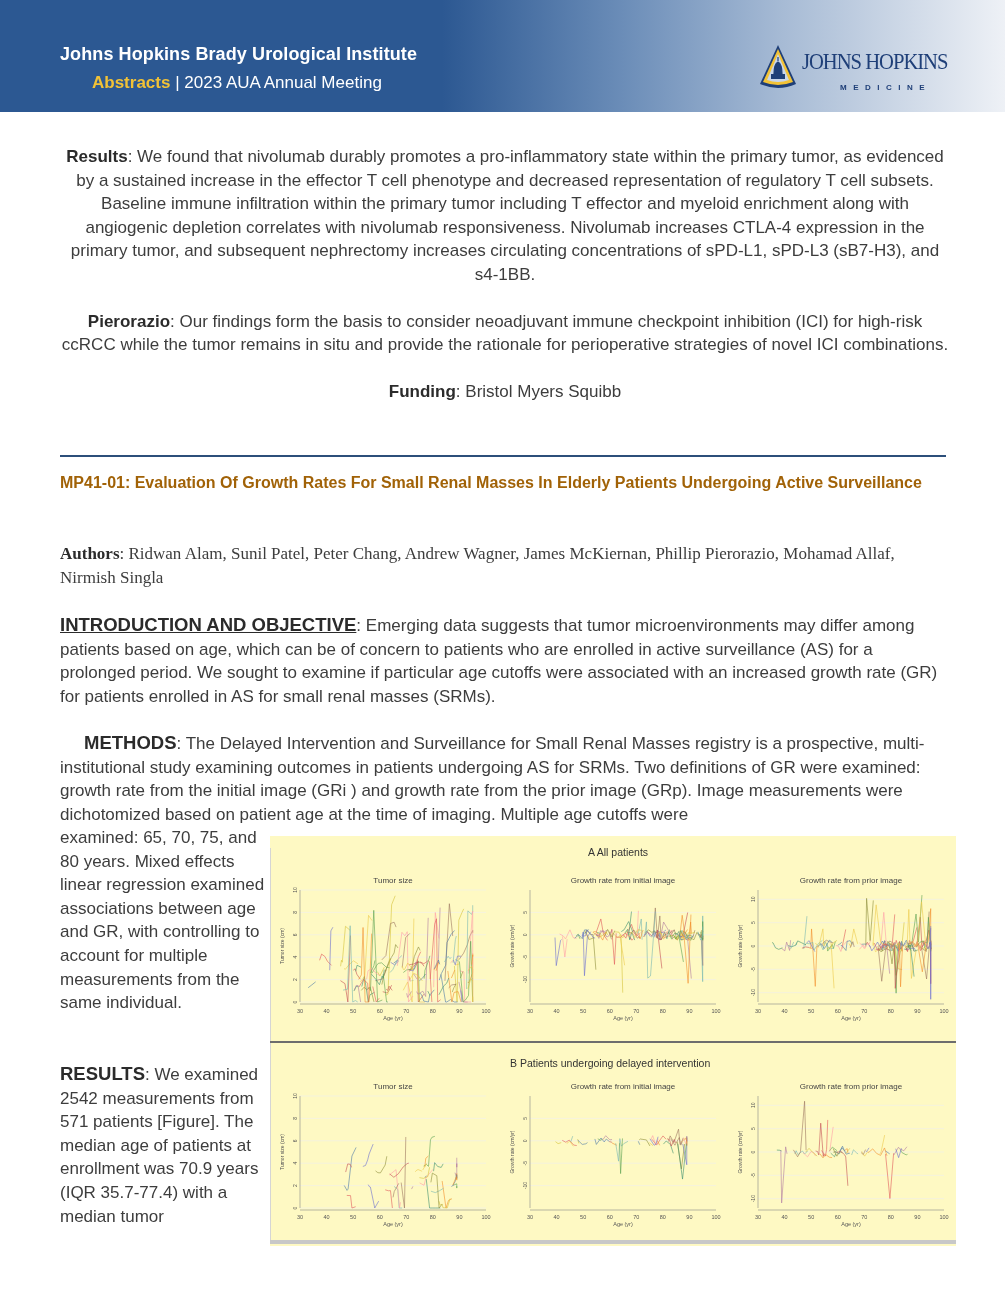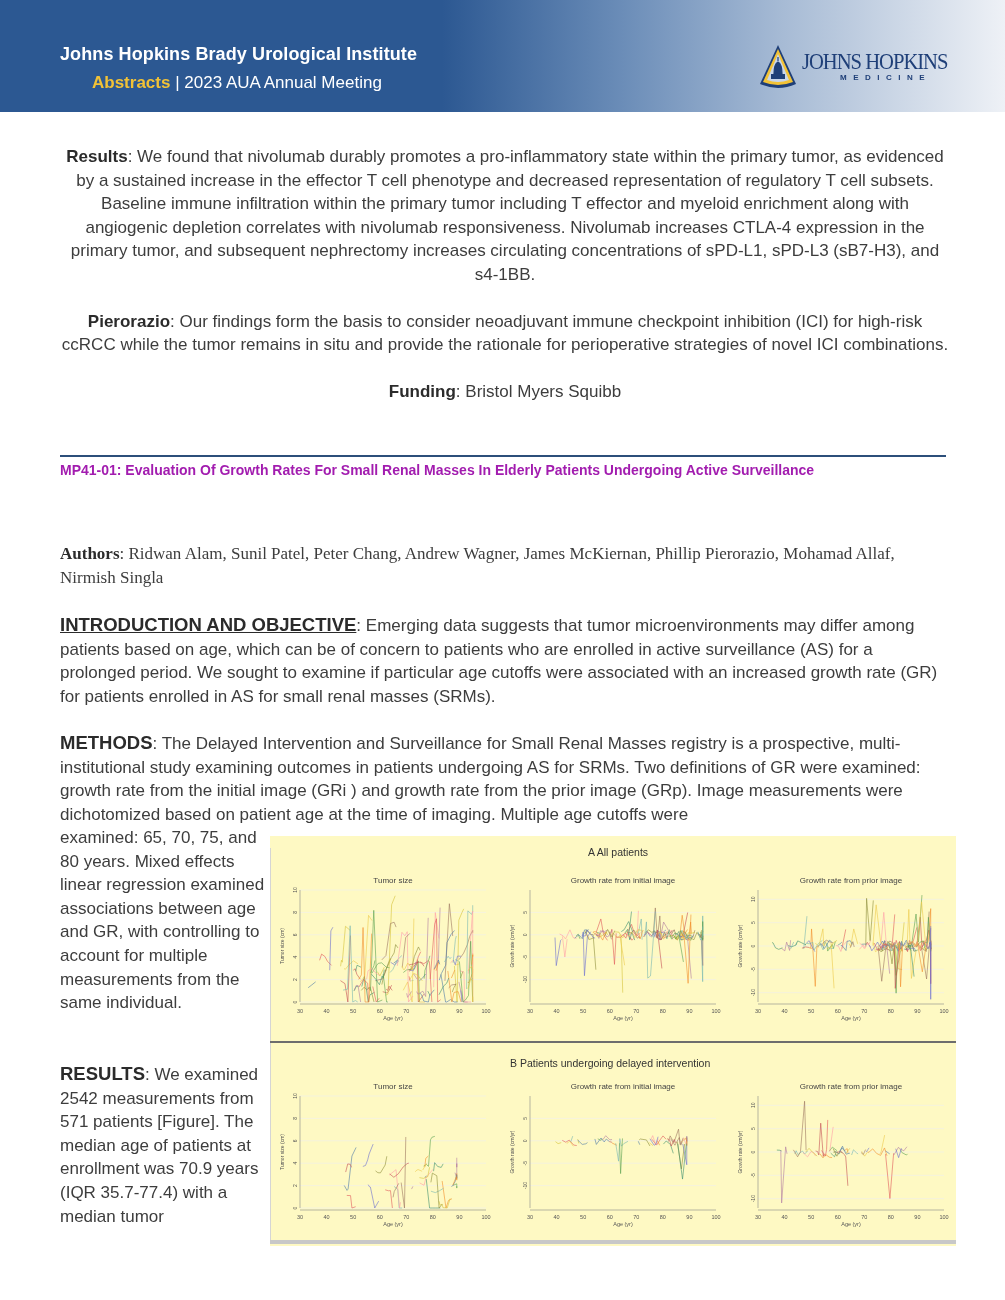--- a/index.html
+++ b/index.html
@@ -17,39 +17,39 @@
     position: absolute; left: 60px; top: 73px; font-size: 17px; color: #ffffff; margin-left: 32px;
   }
   .header-sub .accent { color: #f2c236; font-weight: bold; }
   .logo { position: absolute; left: 758px; top: 44px; width: 200px; height: 50px; }
   .logo-shield { position: absolute; left: 0; top: 0; width: 40px; height: 46px; }
   .logo-text {
     position: absolute; left: 44px; top: 4px; font-family: "Liberation Serif", "DejaVu Serif", serif;
     font-size: 24px; color: #1f3f78; letter-spacing: -1.2px; transform: scaleX(0.86); transform-origin: left center; white-space: nowrap;
   }
   .logo-sub {
-    position: absolute; left: 82px; top: 29px; font-size: 8px; font-weight: bold; color: #1f3f78; letter-spacing: 6.5px;
+    position: absolute; left: 82px; top: 39px; font-size: 8px; font-weight: bold; color: #1f3f78; letter-spacing: 6.5px;
   }
 
   .content { position: absolute; left: 60px; top: 145px; width: 890px; text-align: center; }
   p.para { font-size: 17px; line-height: 23.6px; color: #3d3d3d; }
   p.para b { color: #2b2b2b; }
   .gap { height: 23px; }
 
   .rule { position: absolute; left: 60px; top: 455px; width: 886px; height: 2px; background: #2c4f7a; }
 
-  .abstract-title { position: absolute; left: 60px; top: 458px; width: 890px; font-size: 14px; font-weight: bold; line-height: 24px; color: #a21caf; }
+  .abstract-title { position: absolute; left: 60px; top: 471px; width: 890px; font-size: 16px; font-weight: bold; line-height: 24px; color: #a16207; }
   .authors { position: absolute; left: 60px; top: 542px; width: 890px; font-family: Liberation Serif, serif; }
   .intro { position: absolute; left: 60px; top: 613px; width: 890px; }
   .intro .big { font-size: 18.5px; text-decoration: underline; }
   .methods { position: absolute; left: 60px; top: 731px; width: 890px; }
   .methods-narrow { position: absolute; left: 60px; top: 826px; width: 205px; }
   .results-narrow { position: absolute; left: 60px; top: 1062px; width: 205px; }
   .results-narrow .big { font-size: 18.5px; }
-  .methods .big { font-size: 18.5px; }
+  .methods .big { font-size: 18.5px; margin-left: 24px; }
 
   .figure { position: absolute; left: 270px; top: 836px; width: 686px; height: 410px; background: #fef9c3; }
   .figure-left-edge { position: absolute; left: 0; top: 12px; width: 1px; height: 396px; background: #d5d5d5; }
   .fig-sep { position: absolute; left: 0; top: 205px; width: 686px; height: 2px; background: #6d6d6d; }
   .fig-bottom { position: absolute; left: 0; top: 404px; width: 686px; height: 4px; background: #c8c8c8; }
   .panel-label { position: absolute; font-size: 10.5px; color: #333; white-space: nowrap; }
   .plot { position: absolute; }
   .plot svg { display: block; }
 </style>
 </head>

